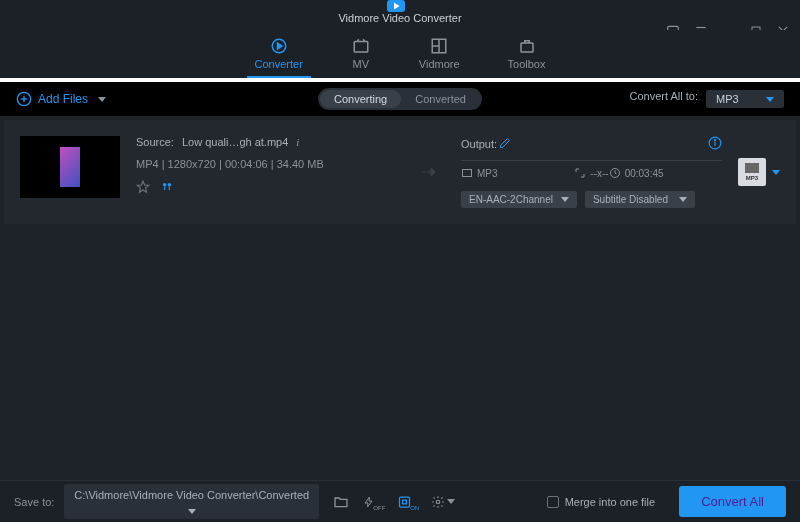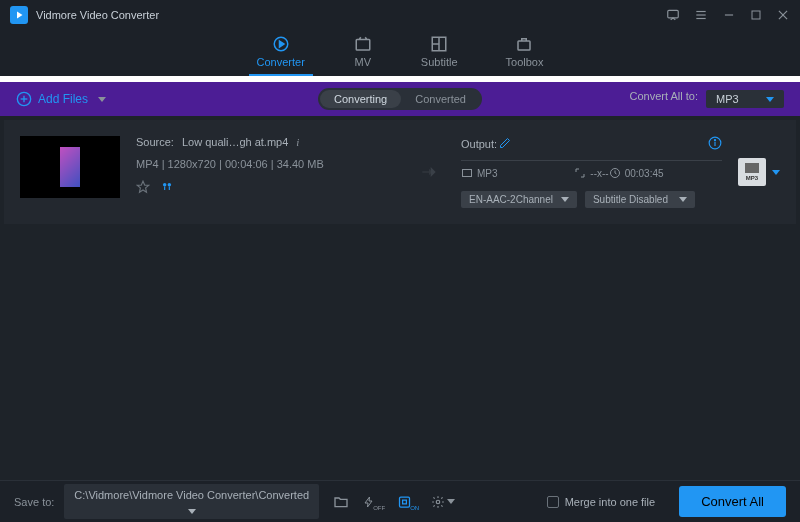--- a/index.html
+++ b/index.html
@@ -1,29 +1,29 @@
 <!DOCTYPE html>
 <html><head>
 <meta charset="utf-8">
 <style>
 * { margin: 0; padding: 0; box-sizing: border-box; font-family: "Segoe UI", Arial, sans-serif; }
 body { background: #1e2329; color: #a8b0b8; font-size: 12px; width: 800px; height: 522px; overflow: hidden; display: flex; flex-direction: column; }
-.titlebar { height: 30px; display: flex; align-items: center; padding: 0 10px; background: #1c2128; }
+.titlebar { height: 30px; display: flex; align-items: center; padding: 0 10px; background: #1c2128; flex-direction: column; }
 .app-logo { width: 18px; height: 18px; background: #2196f3; border-radius: 3px; margin-right: 8px; display: flex; align-items: center; justify-content: center; }
 .app-logo svg { width: 12px; height: 12px; }
 .app-title { font-size: 11px; color: #c8d0d8; }
 .win-controls { margin-left: auto; display: flex; gap: 14px; align-items: center; }
 .win-controls span { cursor: pointer; color: #8a929a; display: inline-flex; }
-.tabs { display: flex; justify-content: center; gap: 48px; height: 52px; align-items: flex-end; border-bottom: 6px solid #ffffff; background: #1c2128; }
+.tabs { display: flex; justify-content: center; gap: 48px; height: 52px; align-items: flex-end; border-bottom: 4px solid #ffffff; background: #1c2128; }
 .tab { display: flex; flex-direction: column; align-items: center; gap: 3px; padding-bottom: 8px; cursor: pointer; color: #8a929a; position: relative; }
 .tab.active { color: #2196f3; }
 .tab.active::after { content: ""; position: absolute; bottom: 0; left: -8px; right: -8px; height: 2px; background: #2196f3; }
 .tab-icon { width: 20px; height: 18px; }
 .tab-label { font-size: 11px; }
-.toolbar { height: 34px; display: flex; align-items: center; padding: 0 16px; gap: 16px; background: #4c1d95; }
+.toolbar { height: 34px; display: flex; align-items: center; padding: 0 16px; gap: 16px; background: #000000; }
 .add-btn { display: flex; align-items: center; gap: 6px; color: #2196f3; cursor: pointer; font-size: 12px; }
 .add-btn .chev { color: #8a929a; margin-left: 4px; }
 .mode-toggle { margin-left: auto; margin-right: auto; display: flex; background: #2a3038; border-radius: 12px; padding: 2px; position: absolute; left: 50%; transform: translateX(-50%); }
 .toolbar { position: relative; }
 .mode-btn { padding: 3px 14px; border-radius: 10px; font-size: 11px; cursor: pointer; color: #8a929a; }
 .mode-btn.active { background: #3a4048; color: #d0d8e0; }
 .convert-to { margin-left: auto; display: flex; align-items: flex-start; gap: 8px; }
 .convert-to-label { font-size: 11px; color: #a8b0b8; }
 .format-sel { background: #2a3038; padding: 3px 10px; border-radius: 2px; display: flex; align-items: center; gap: 26px; cursor: pointer; font-size: 11px; color: #c8d0d8; min-width: 78px; justify-content: space-between; }
 .item-row { display: flex; padding: 16px; gap: 16px; background: #23282f; margin: 4px 4px 0 4px; }
@@ -47,21 +47,21 @@
 .fmt-chip::before { content:""; width:14px;height:10px;background:#666; }
 .chip-wrap { display: flex; align-items: center; gap: 6px; }
 .content { flex: 1; overflow: auto; }
 .footer { height: 42px; display: flex; align-items: center; padding: 0 14px; gap: 10px; background: #1c2128; border-top: 1px solid #2a3038; }
 .save-lbl { font-size: 11px; color: #8a929a; }
 .path-sel { background: #2a3038; padding: 5px 10px; border-radius: 2px; font-size: 11px; display: flex; align-items: center; gap: 8px; min-width: 250px; justify-content: space-between; color: #a8b0b8; cursor: pointer; flex-direction: column; }
 .foot-icon { width: 24px; height: 24px; display: flex; align-items: center; justify-content: center; cursor: pointer; color: #8a929a; border-radius: 2px; }
 .foot-icon.on { color: #2196f3; }
 .merge { margin-left: auto; display: flex; align-items: center; gap: 6px; font-size: 11px; color: #a8b0b8; cursor: pointer; }
 .merge .cb { width: 12px; height: 12px; border: 1px solid #6a727a; border-radius: 2px; }
-.convert-all { background: #2196f3; color: #000000; padding: 8px 22px; border-radius: 3px; font-size: 13px; cursor: pointer; margin-left: 14px; }
+.convert-all { background: #2196f3; color: #4c1d95; padding: 8px 22px; border-radius: 3px; font-size: 13px; cursor: pointer; margin-left: 14px; }
 .chev-down { display:inline-block; width:0; height:0; border-left:4px solid transparent; border-right:4px solid transparent; border-top:5px solid currentColor; }
 </style>
 </head>
 <body>
 
 <div class="titlebar">
   <div class="app-logo">
     <svg viewBox="0 0 24 24" fill="white">
         <path d="M8 5v14l11-7z"></path>
       </svg>
@@ -114,21 +114,21 @@
         <path d="M7 6l2-3M17 6l-2-3"></path>
       </svg>
     <span class="tab-label">MV</span>
   </div>
   <div class="tab">
     <svg class="tab-icon" viewBox="0 0 24 24" fill="none" stroke="currentColor" stroke-width="2">
         <rect x="3" y="3" width="18" height="18"></rect>
         <line x1="12" y1="3" x2="12" y2="21"></line>
         <line x1="3" y1="12" x2="12" y2="12"></line>
       </svg>
-    <span class="tab-label">Subtitle</span>
+    <span class="tab-label">Vidmore</span>
   </div>
   <div class="tab">
     <svg class="tab-icon" viewBox="0 0 24 24" fill="none" stroke="currentColor" stroke-width="2">
         <rect x="4" y="8" width="16" height="12" rx="1"></rect>
         <path d="M9 8V5h6v3"></path>
       </svg>
     <span class="tab-label">Toolbox</span>
   </div>
 </div>
 

